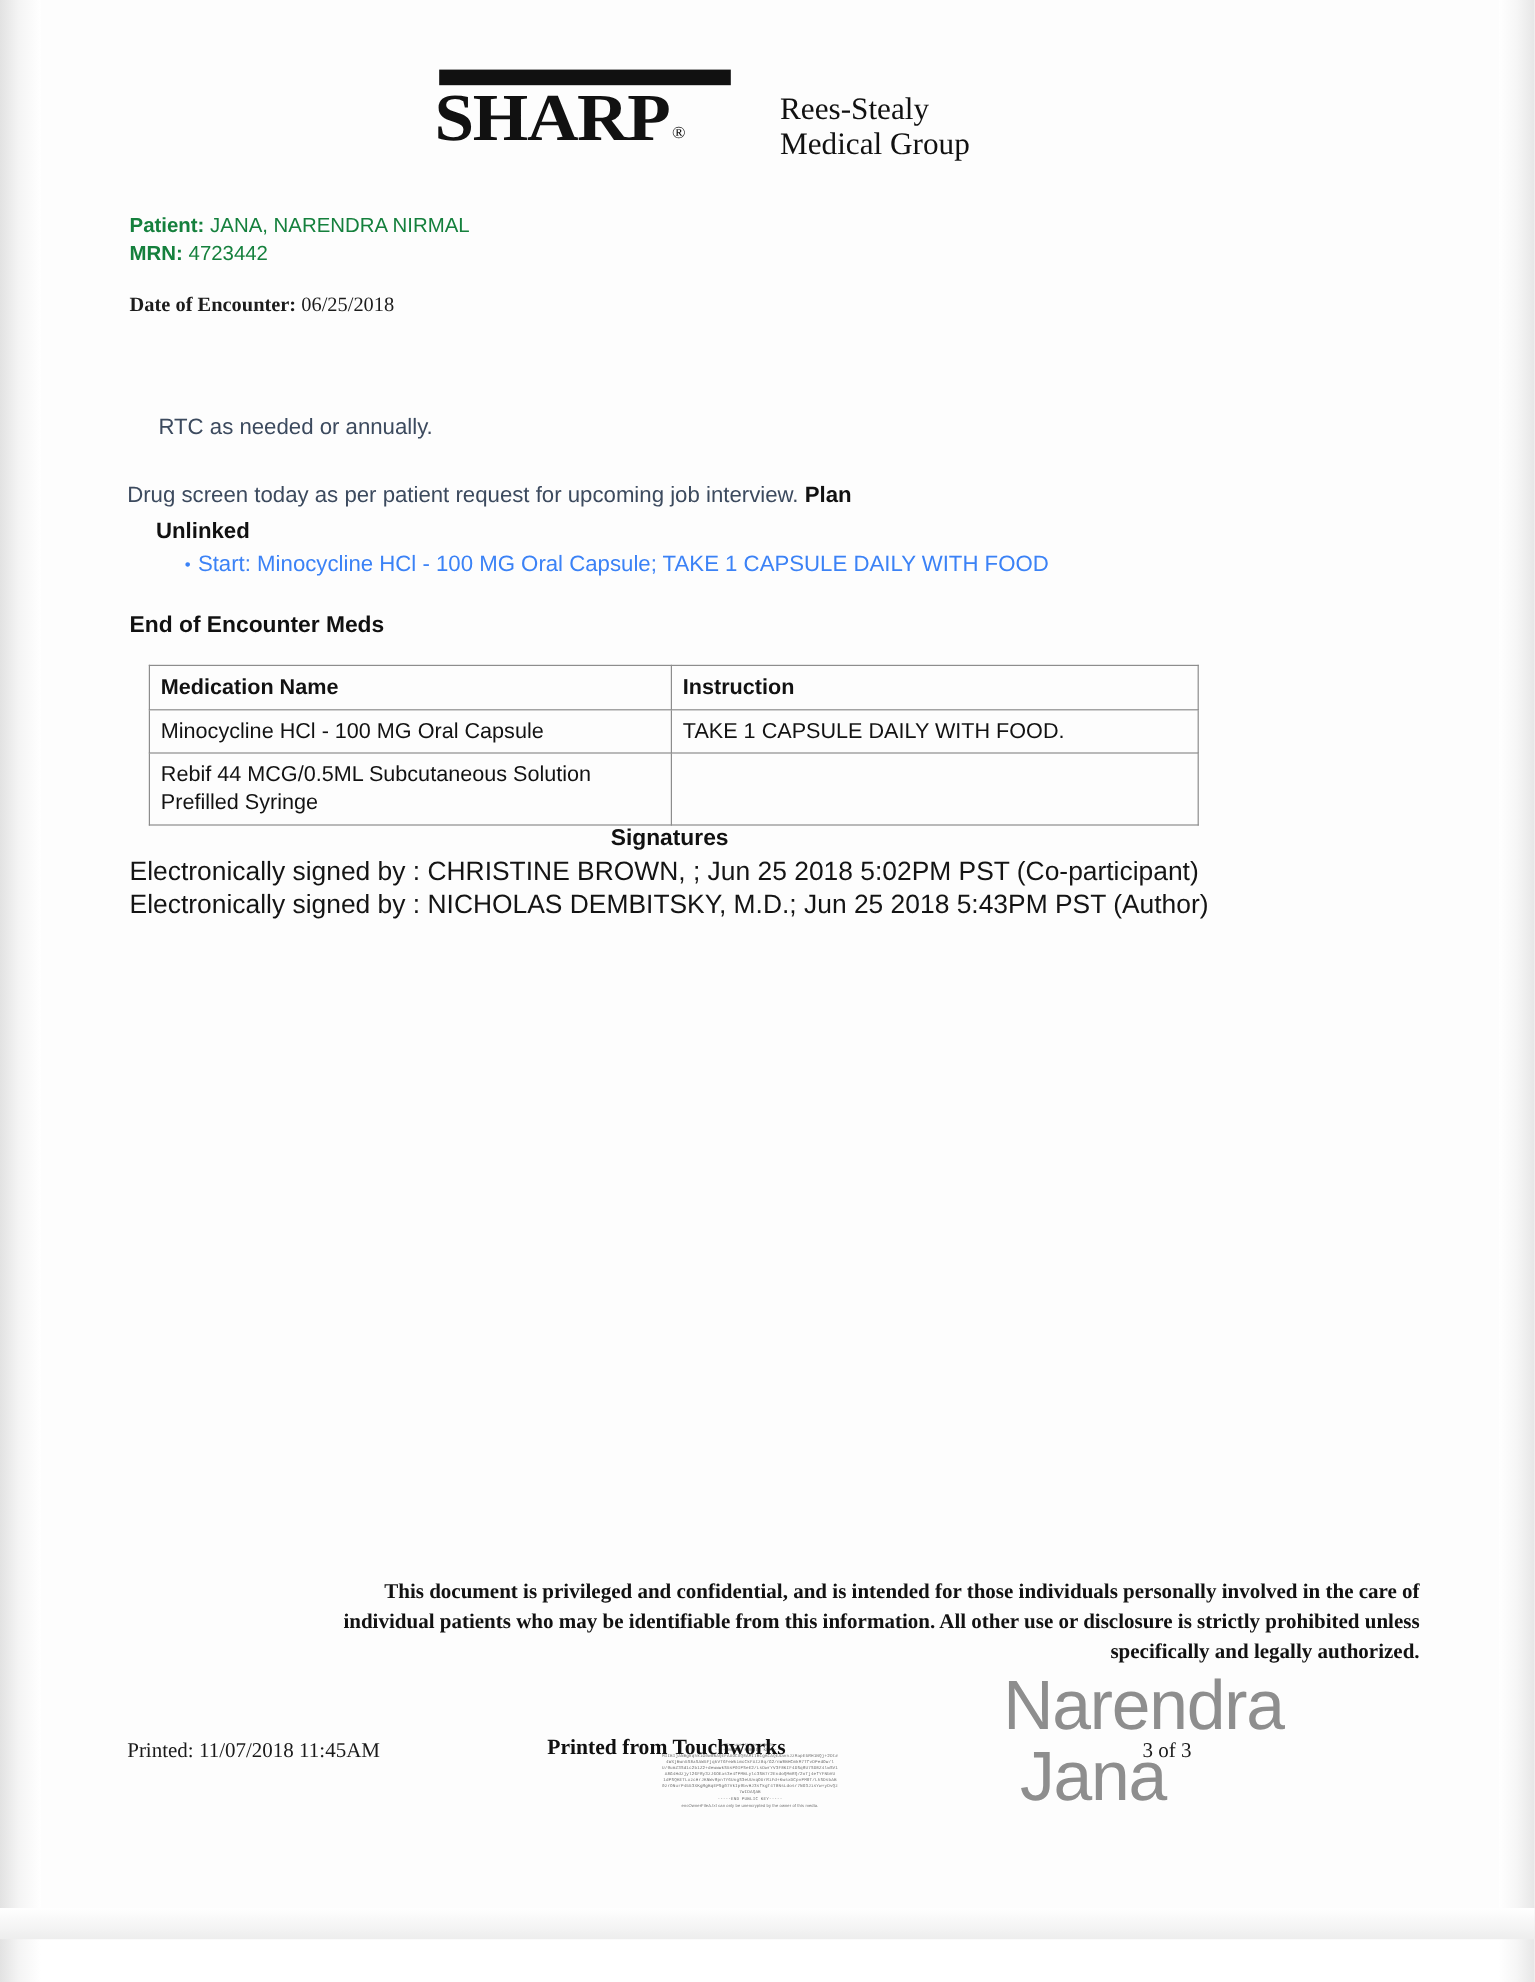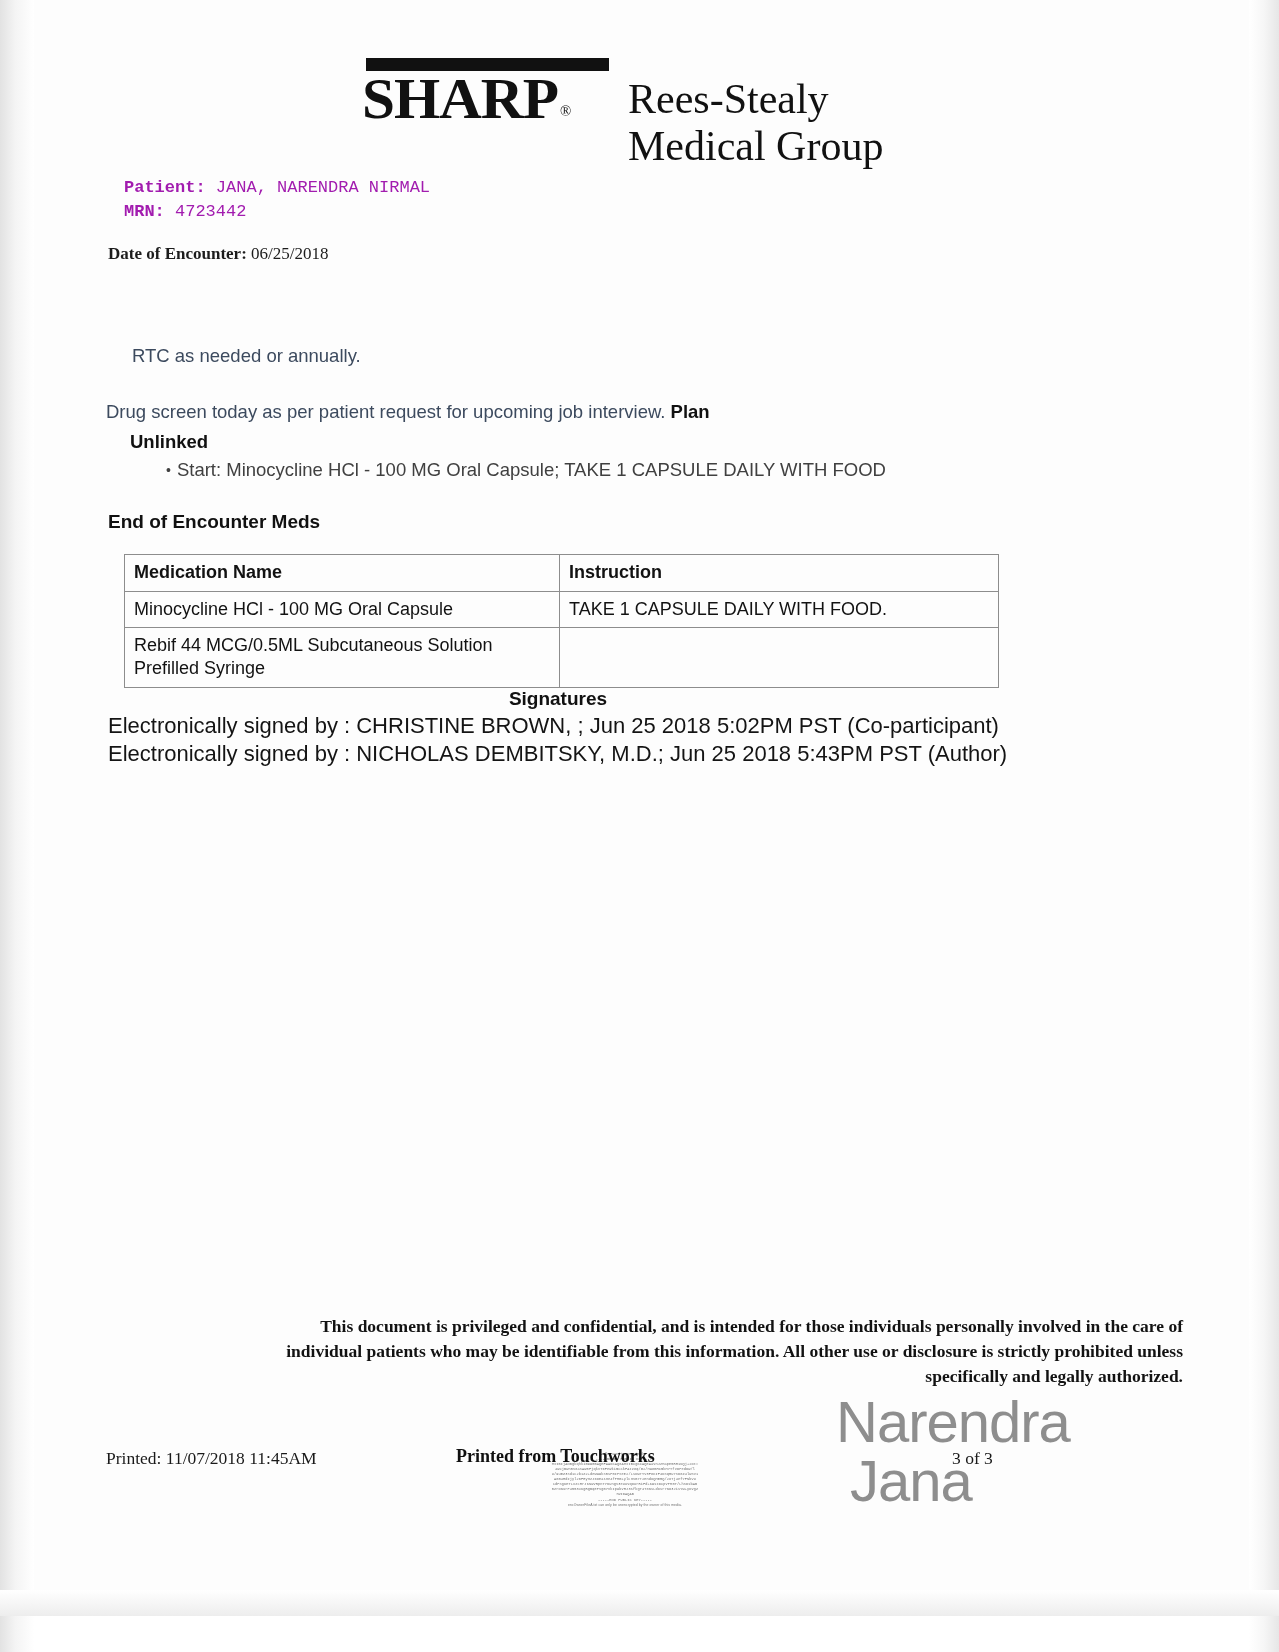--- a/index.html
+++ b/index.html
@@ -78,37 +78,37 @@
   .logo-reg {
     font-size: 14px;
     vertical-align: baseline;
     position: relative;
     top: -2px;
     left: 2px;
     font-weight: normal;
   }
   .logo-tagline {
     position: absolute;
-    left: 266px;
+    left: 288px;
     top: 18px;
     font-family: "Liberation Serif", serif;
-    font-size: 42px;
+    font-size: 26px;
     color: #111111;
     line-height: 1.12;
     white-space: nowrap;
   }
 
   
   .patient-block {
     position: absolute;
-    left: 124px;
+    left: 108px;
     top: 176px;
-    font-family: Liberation Mono, monospace;
+    font-family: Liberation Sans, sans-serif;
     font-size: 17px;
-    color: #a21caf;
+    color: #15803d;
     line-height: 1.42;
   }
   .patient-block .lbl {
     font-weight: bold;
   }
   .encounter-block {
     position: absolute;
     left: 108px;
     top: 244px;
     font-family: "Liberation Serif", serif;
@@ -140,23 +140,23 @@
     font-weight: bold;
   }
   .plan-unlinked {
     margin-left: 24px;
     margin-top: 2px;
     font-weight: bold;
     color: #111111;
     font-size: 18.5px;
   }
   .plan-bullet {
-    margin-left: 60px;
+    margin-left: 48px;
     margin-top: 3px;
-    color: #404040;
+    color: #3b82f6;
     font-size: 18.5px;
     line-height: 1.28;
     width: 800px;
   }
   .plan-bullet .dot {
     font-size: 14px;
     vertical-align: middle;
     margin-right: 6px;
   }
 

